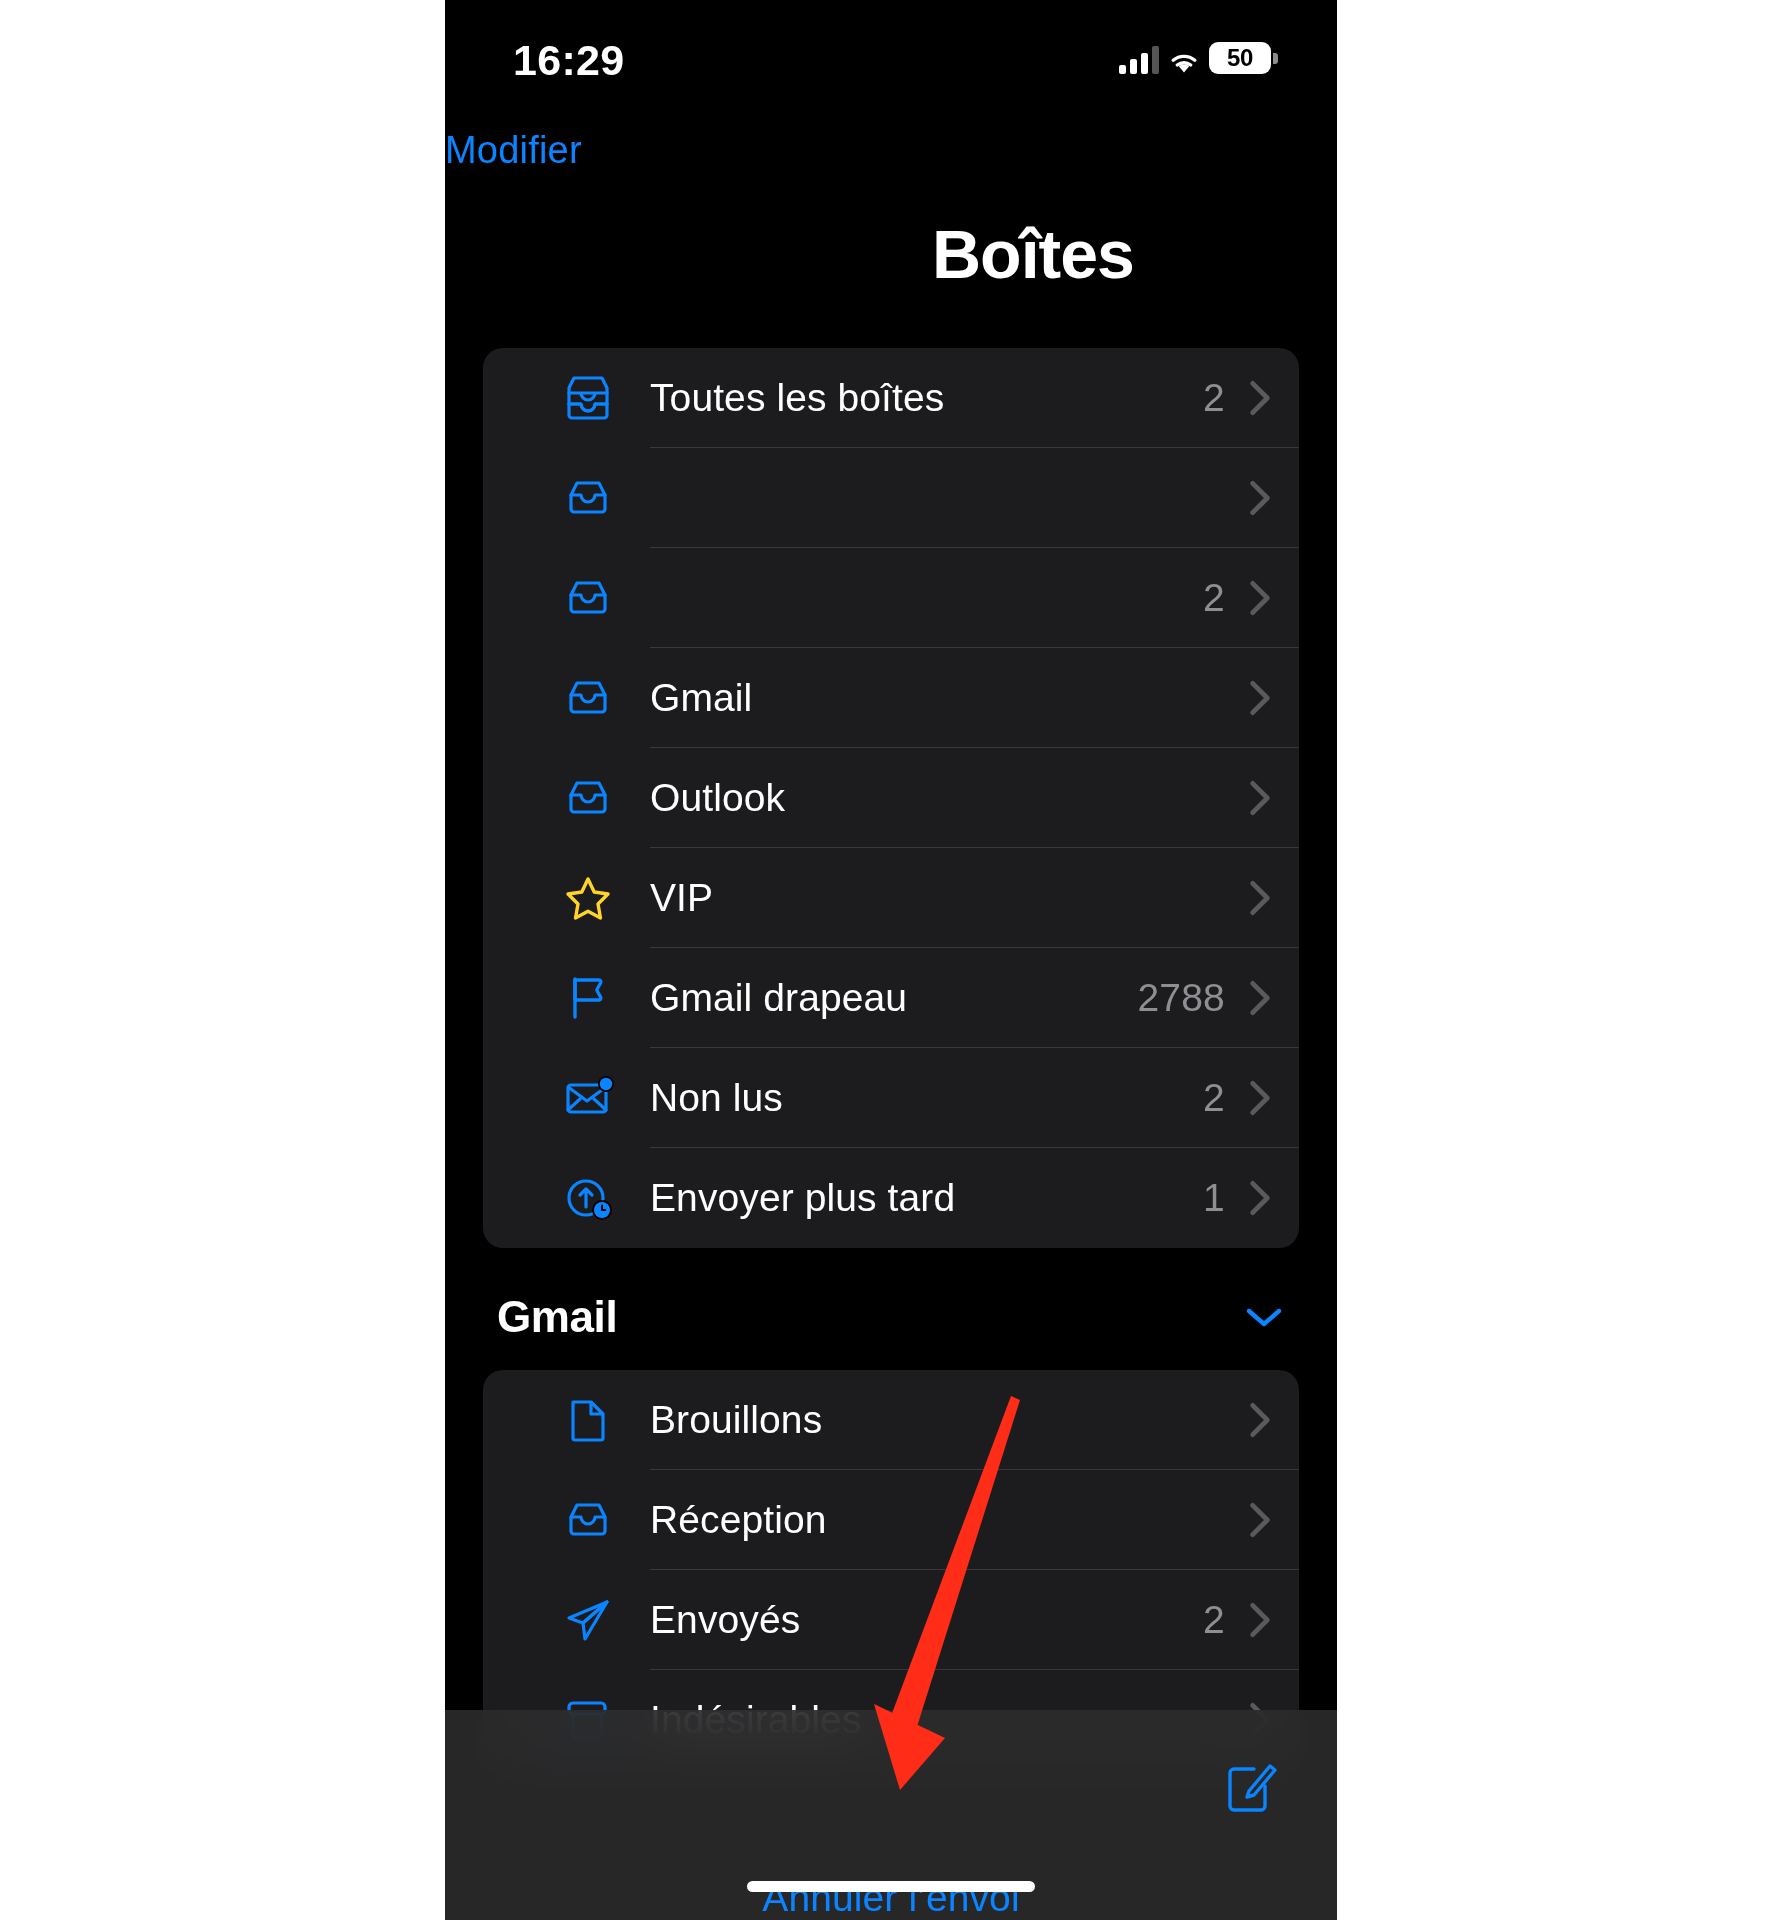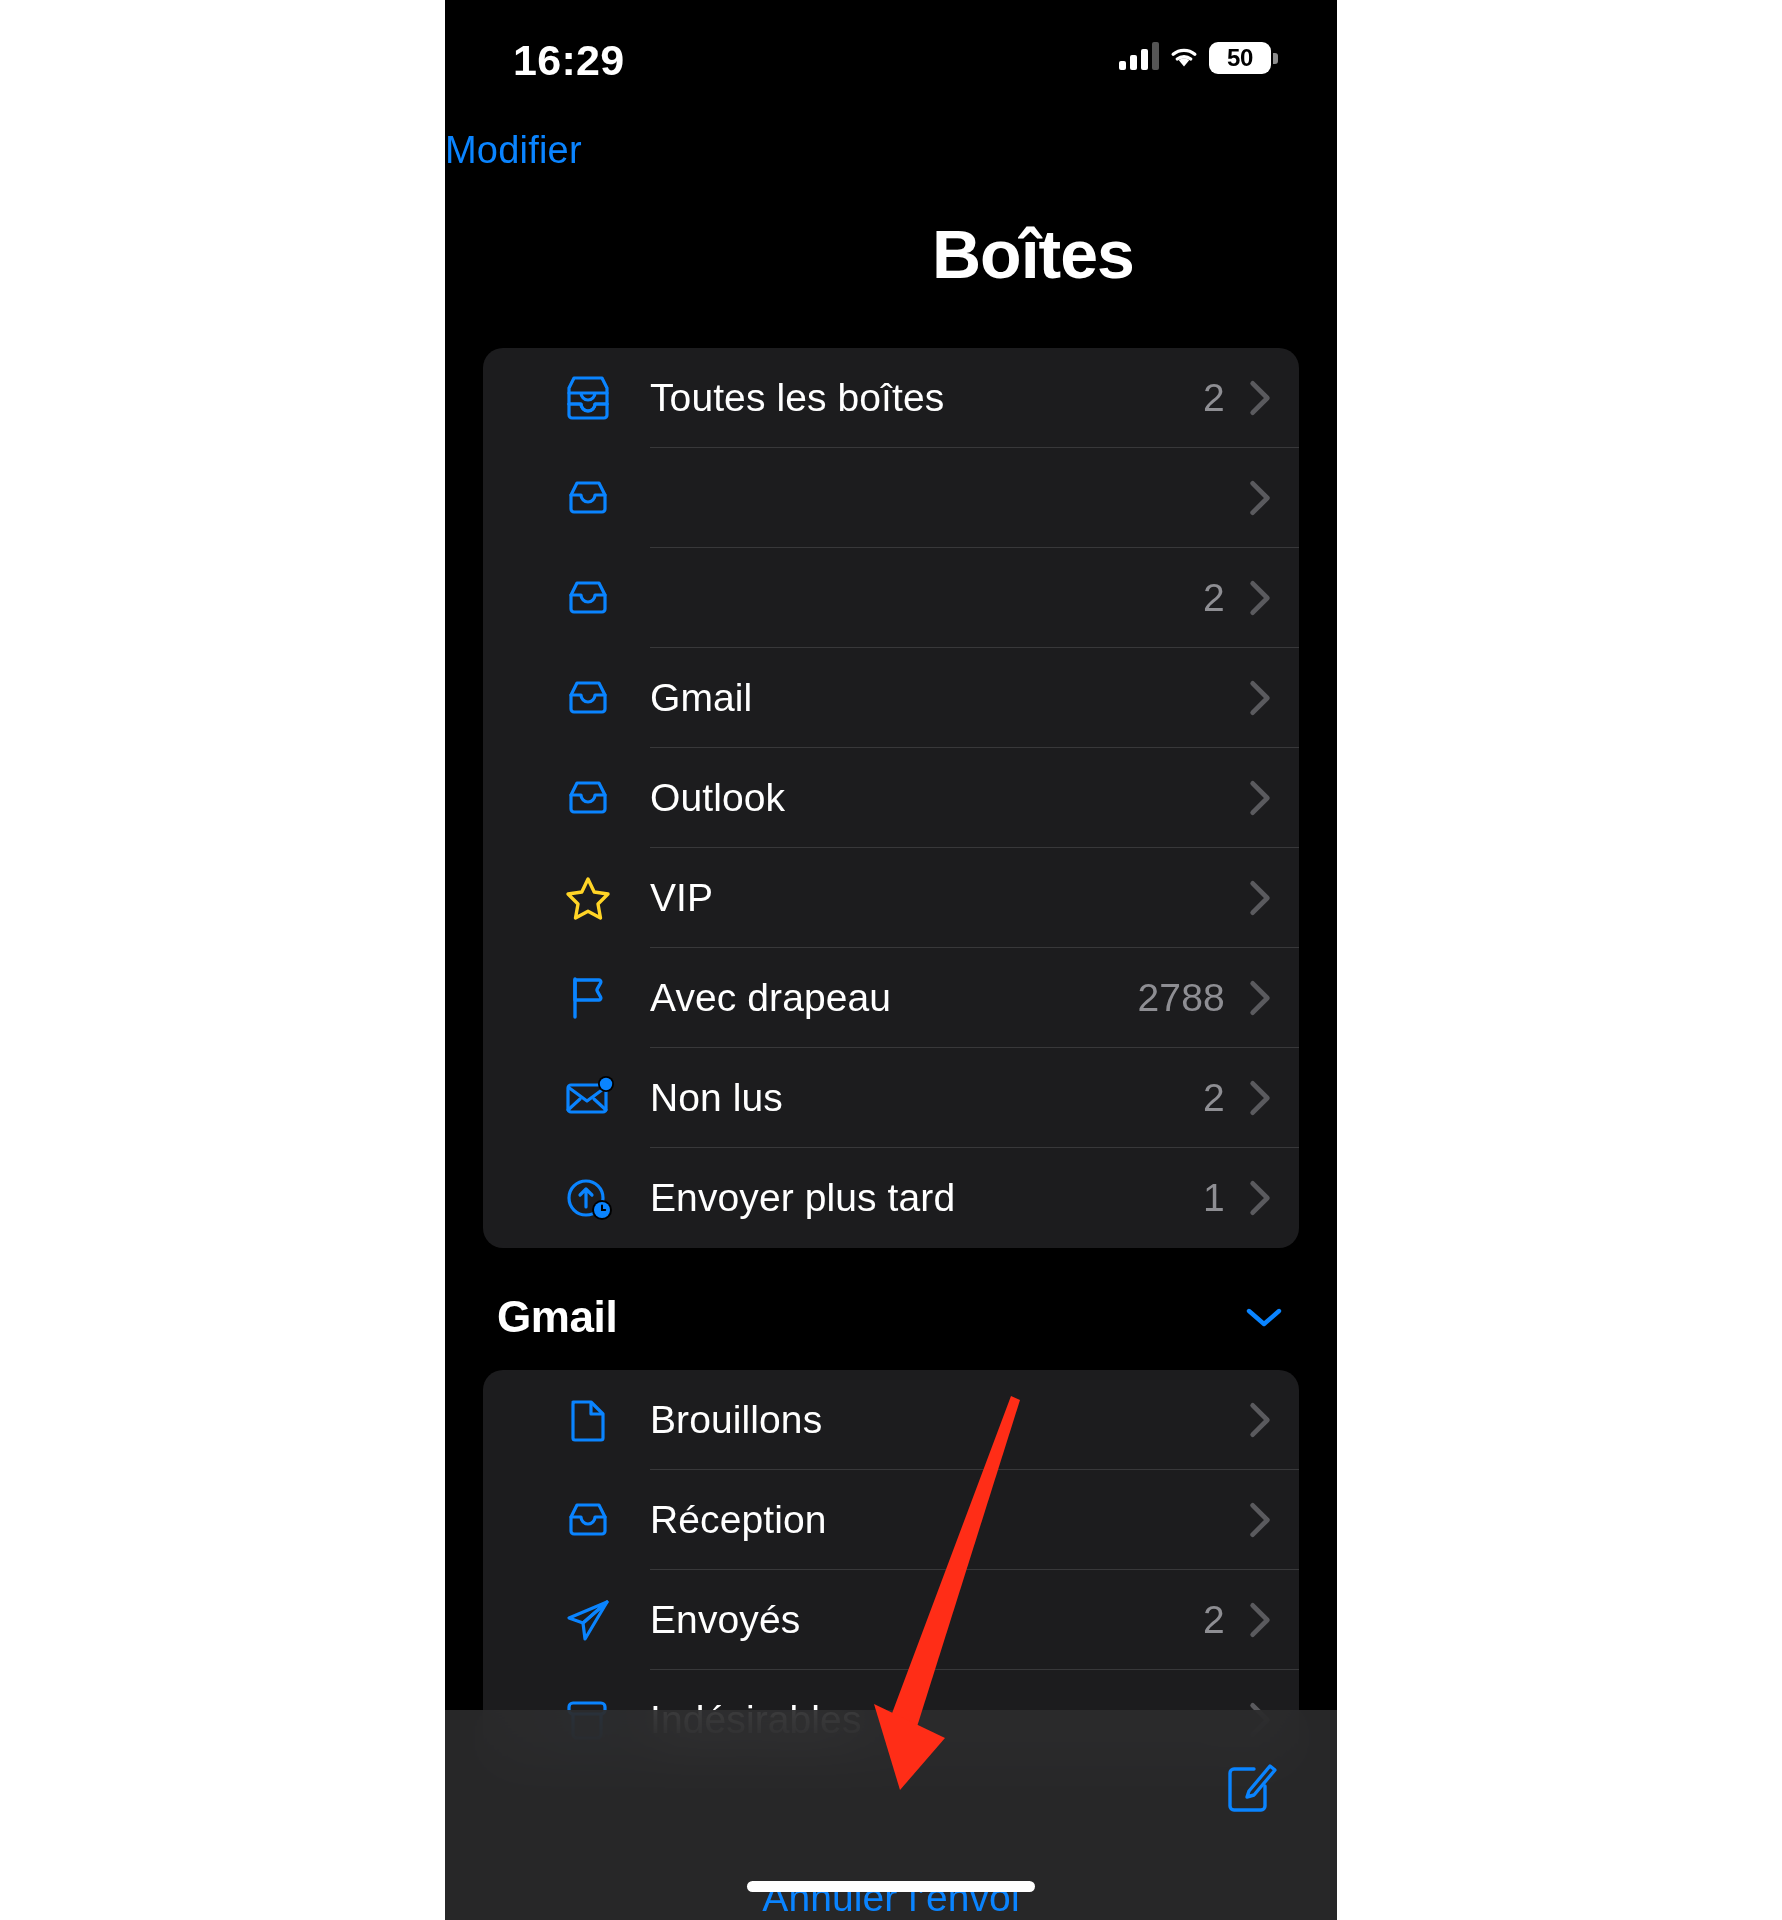--- a/index.html
+++ b/index.html
@@ -26,21 +26,21 @@
   
   .statusbar {
     position:absolute; top:0; left:0; right:0; height:110px;
     display:flex; align-items:center; justify-content:space-between;
     padding:0 66px 0 68px;
   }
   .sb-time {
     color:#ffffff; font-size:43px; font-weight:700;
     letter-spacing:0.3px; margin-top:10px;
   }
-  .sb-right { display:flex; align-items:flex-start; gap:8px; margin-top:6px; }
+  .sb-right { display:flex; align-items:flex-end; gap:8px; margin-top:6px; }
   .sb-bars { display:flex; align-items:flex-end; gap:4px; height:28px; }
   .sb-bars i { display:block; width:7px; border-radius:2px; background:#ffffff; }
   .sb-bars i.b1 { height:9px; }
   .sb-bars i.b2 { height:15px; }
   .sb-bars i.b3 { height:21px; }
   .sb-bars i.b4 { height:28px; background:#555555; }
   .sb-wifi { width:34px; height:26px; }
   .sb-batt {
     position:relative; width:62px; height:32px;
     border-radius:9px; background:#ffffff;
@@ -289,21 +289,21 @@
           <div class="sep"></div>
         </div>
 
         <div class="row">
           <span class="icon">
             <svg width="58" height="58" viewBox="0 0 58 58">
               <path d="M16 10 v38" stroke="#0a84ff" stroke-width="3.4" fill="none" stroke-linecap="round"></path>
               <path d="M16 11 h24 a2 2 0 0 1 1.6 3 l-3.4 6 a2 2 0 0 0 0 2 l3.4 6 a2 2 0 0 1-1.6 3 H16z" stroke="#0a84ff" stroke-width="3.4" fill="none" stroke-linejoin="round"></path>
             </svg>
           </span>
-          <span class="label">Avec drapeau</span>
+          <span class="label">Gmail drapeau</span>
           <span class="count">2788</span>
           <svg class="chev" viewBox="0 0 12 20">
               <path d="M2 2 L10 10 L2 18" stroke="#5a5a5e" stroke-width="2.6" fill="none" stroke-linecap="round" stroke-linejoin="round"></path>
             </svg>
           <div class="sep"></div>
         </div>
 
         <div class="row">
           <span class="icon">
             <svg width="58" height="58" viewBox="0 0 58 58">

